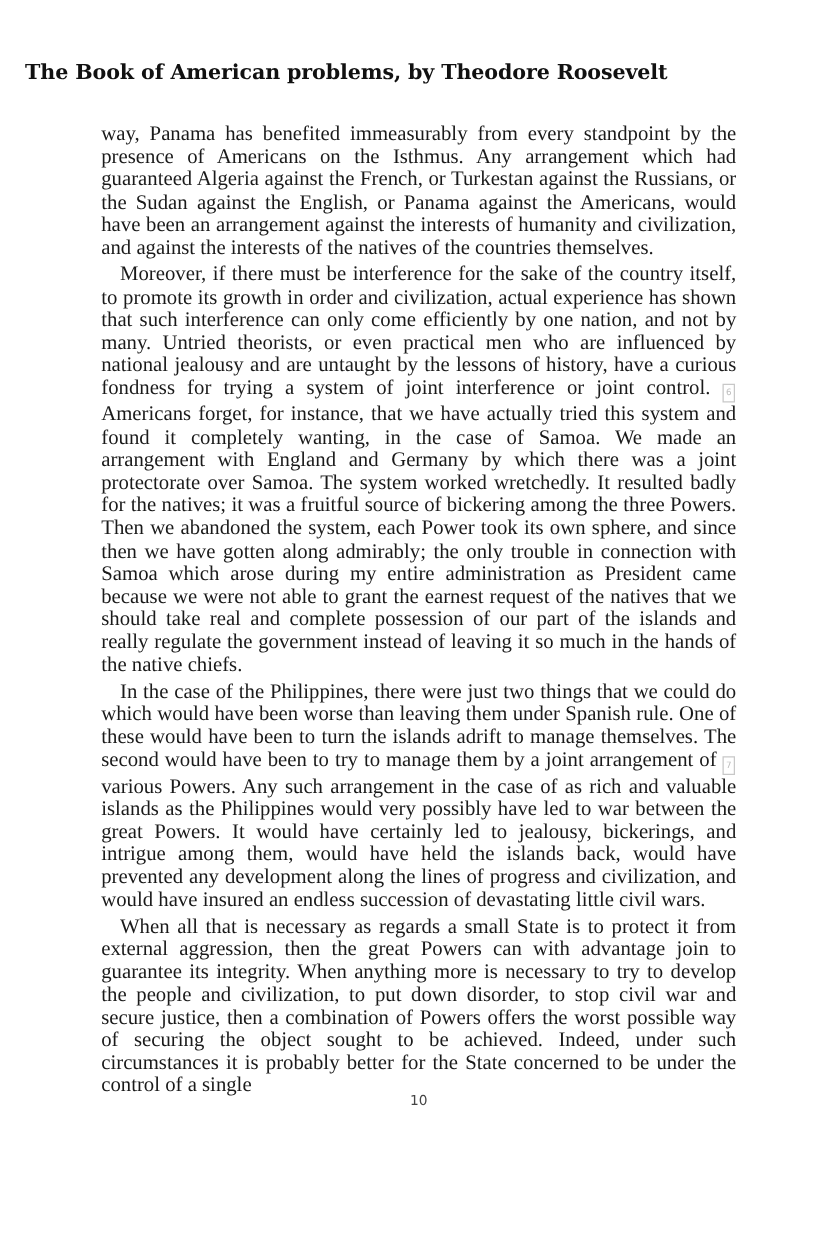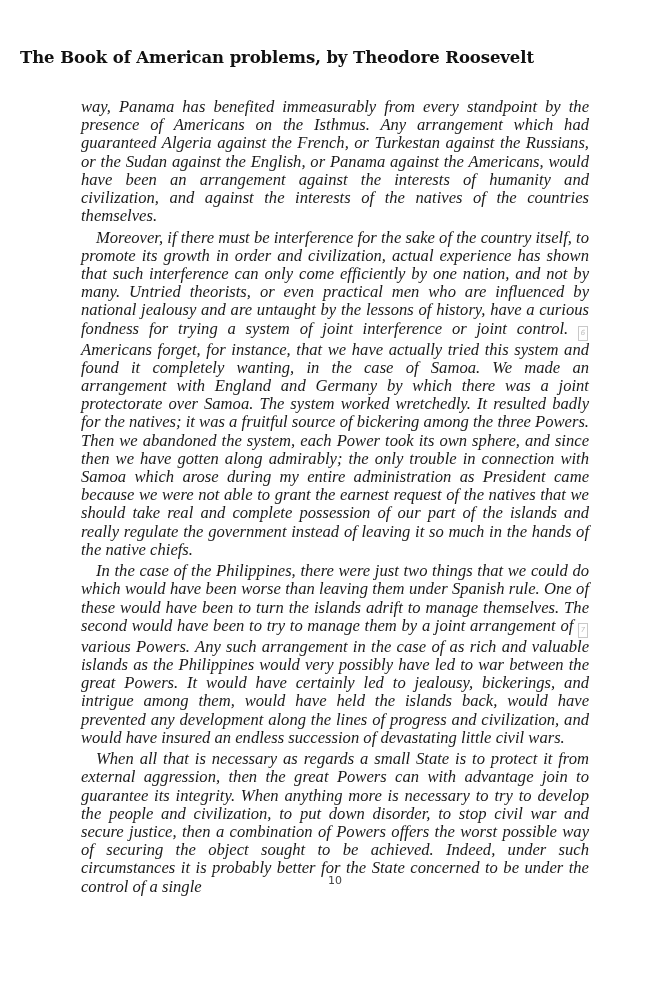--- a/index.html
+++ b/index.html
@@ -31,21 +31,20 @@
   .body-text {
     position: absolute;
     top: 98px;
     left: 81px;
     width: 508px;
     font-family: "Liberation Serif", serif;
     font-size: 16.6px;
     line-height: 18.2px;
     text-align: justify;
     color: #1a1a1a;
-    font-style: italic;
   }
   .body-text p {
     margin: 0 0 3.2px 0;
     text-indent: 0;
   }
   .body-text p.indent {
     text-indent: 15px;
   }
   .page-marker {
     display: inline-block;

